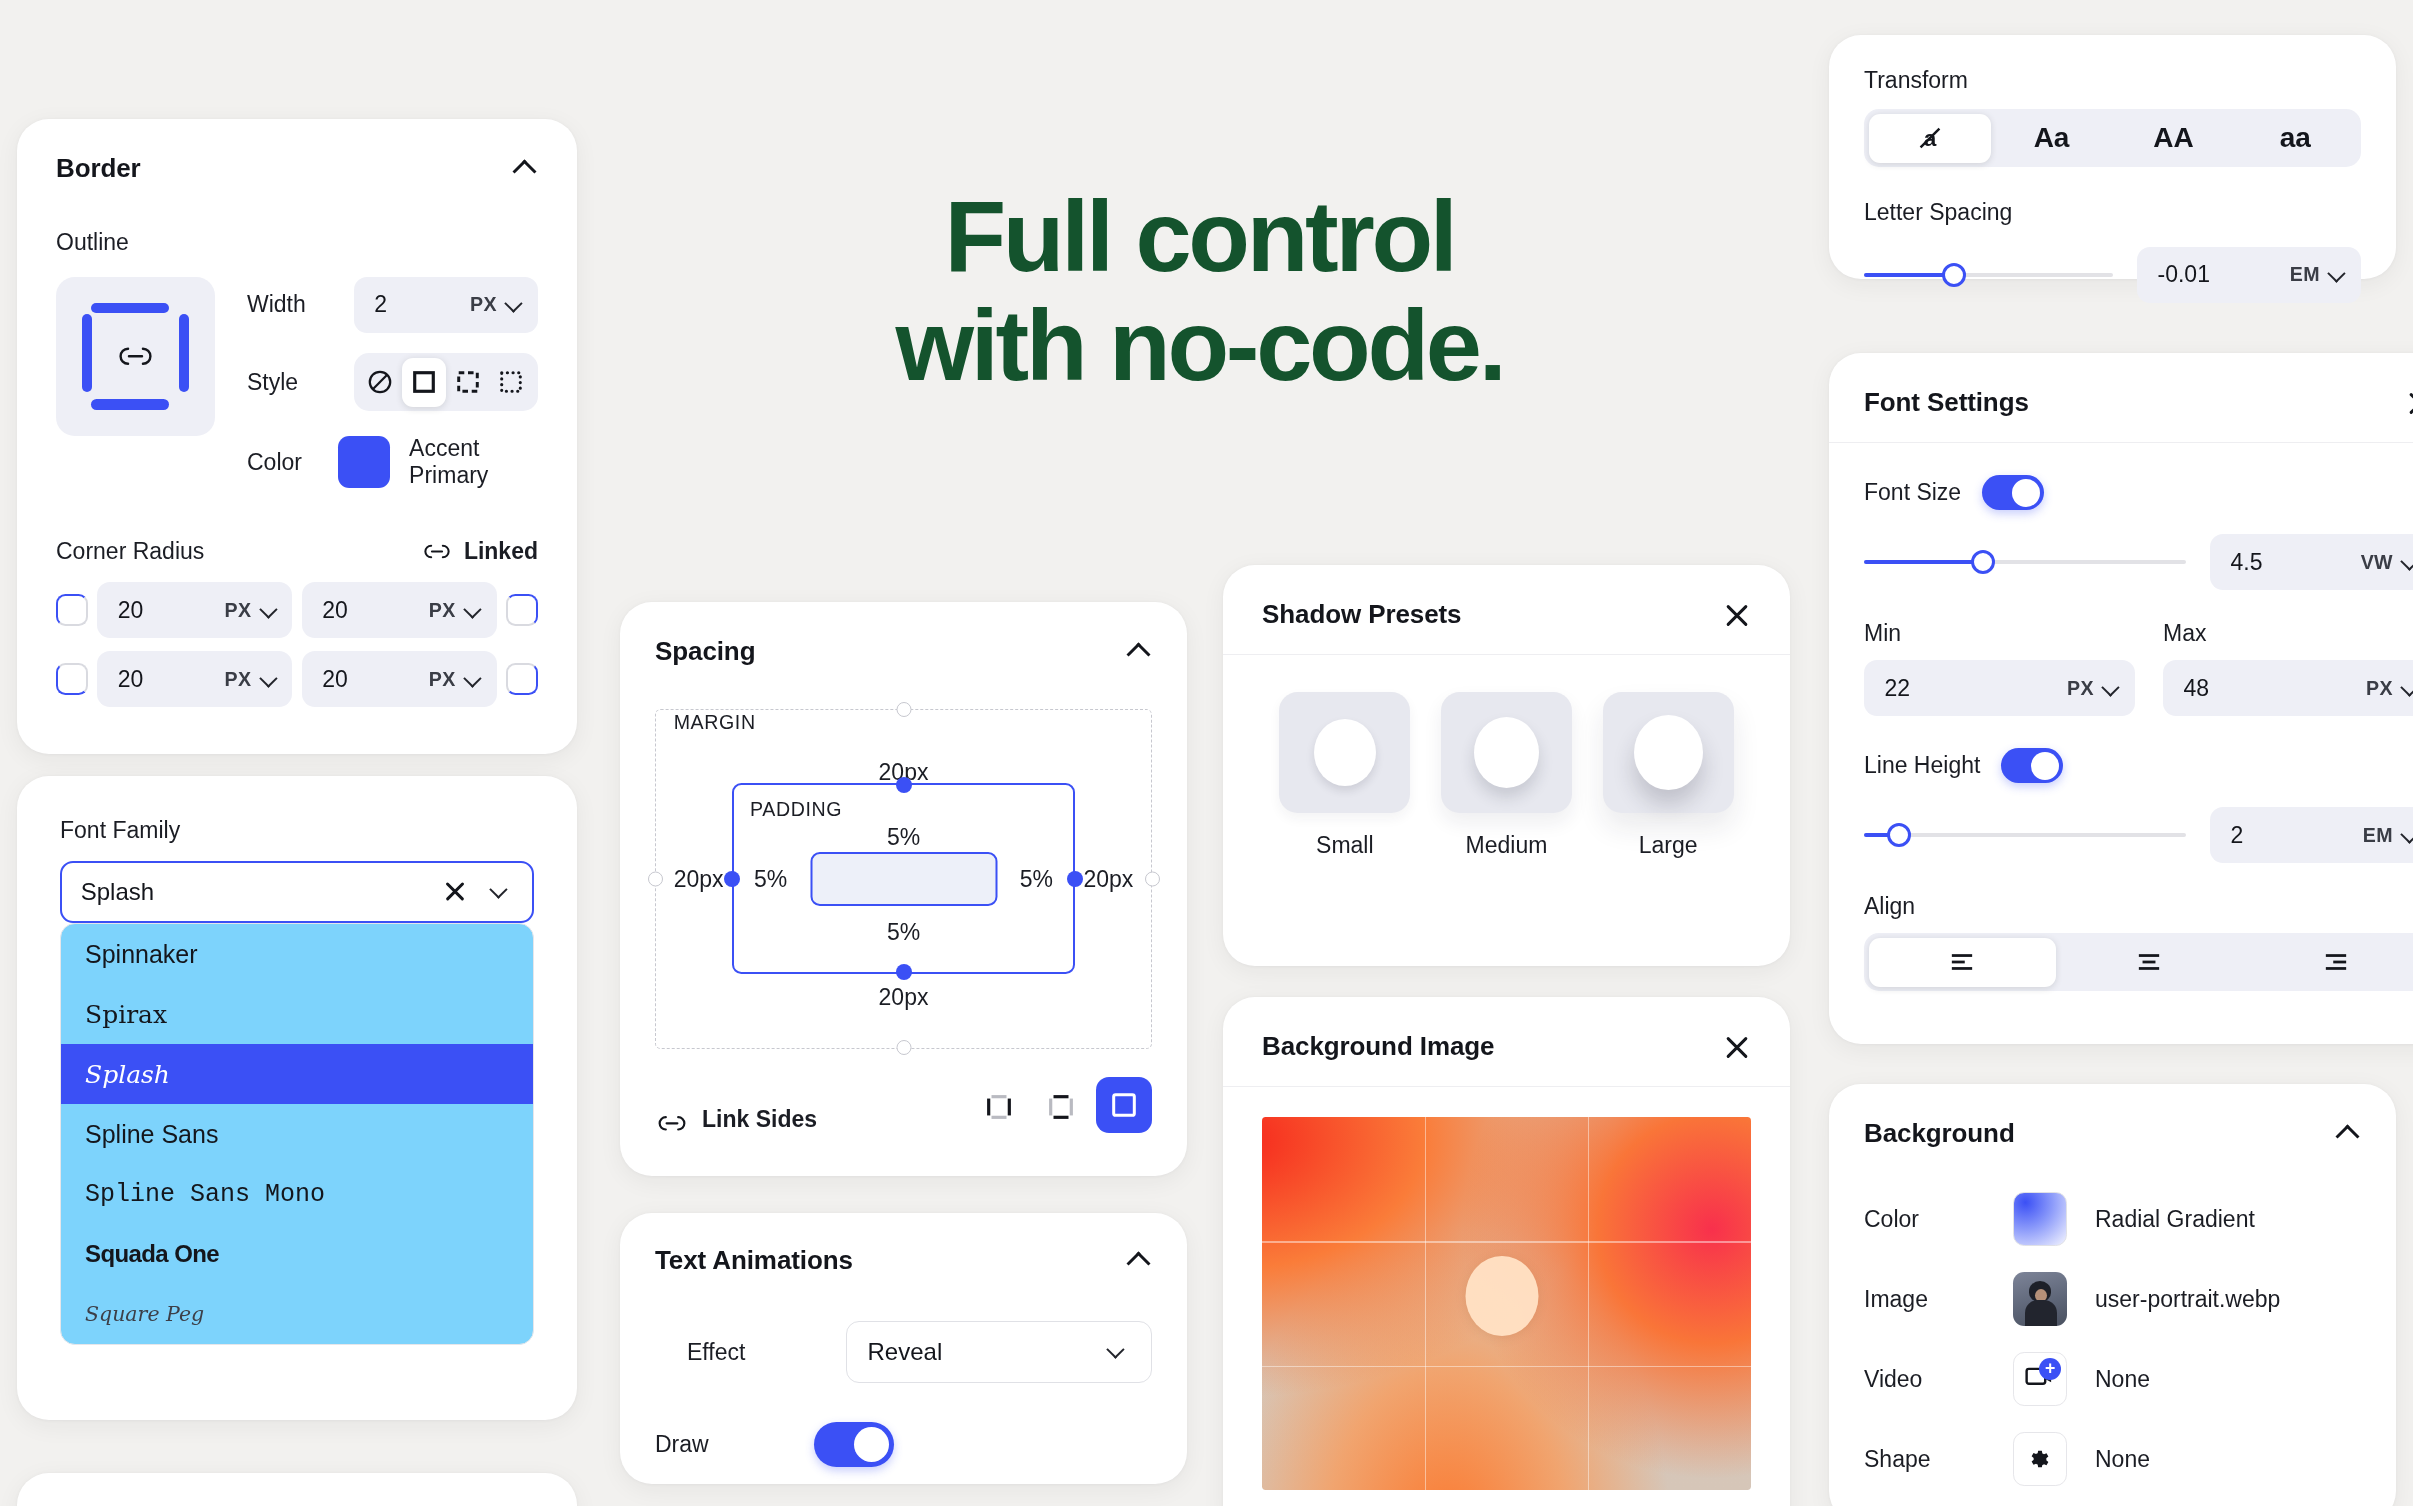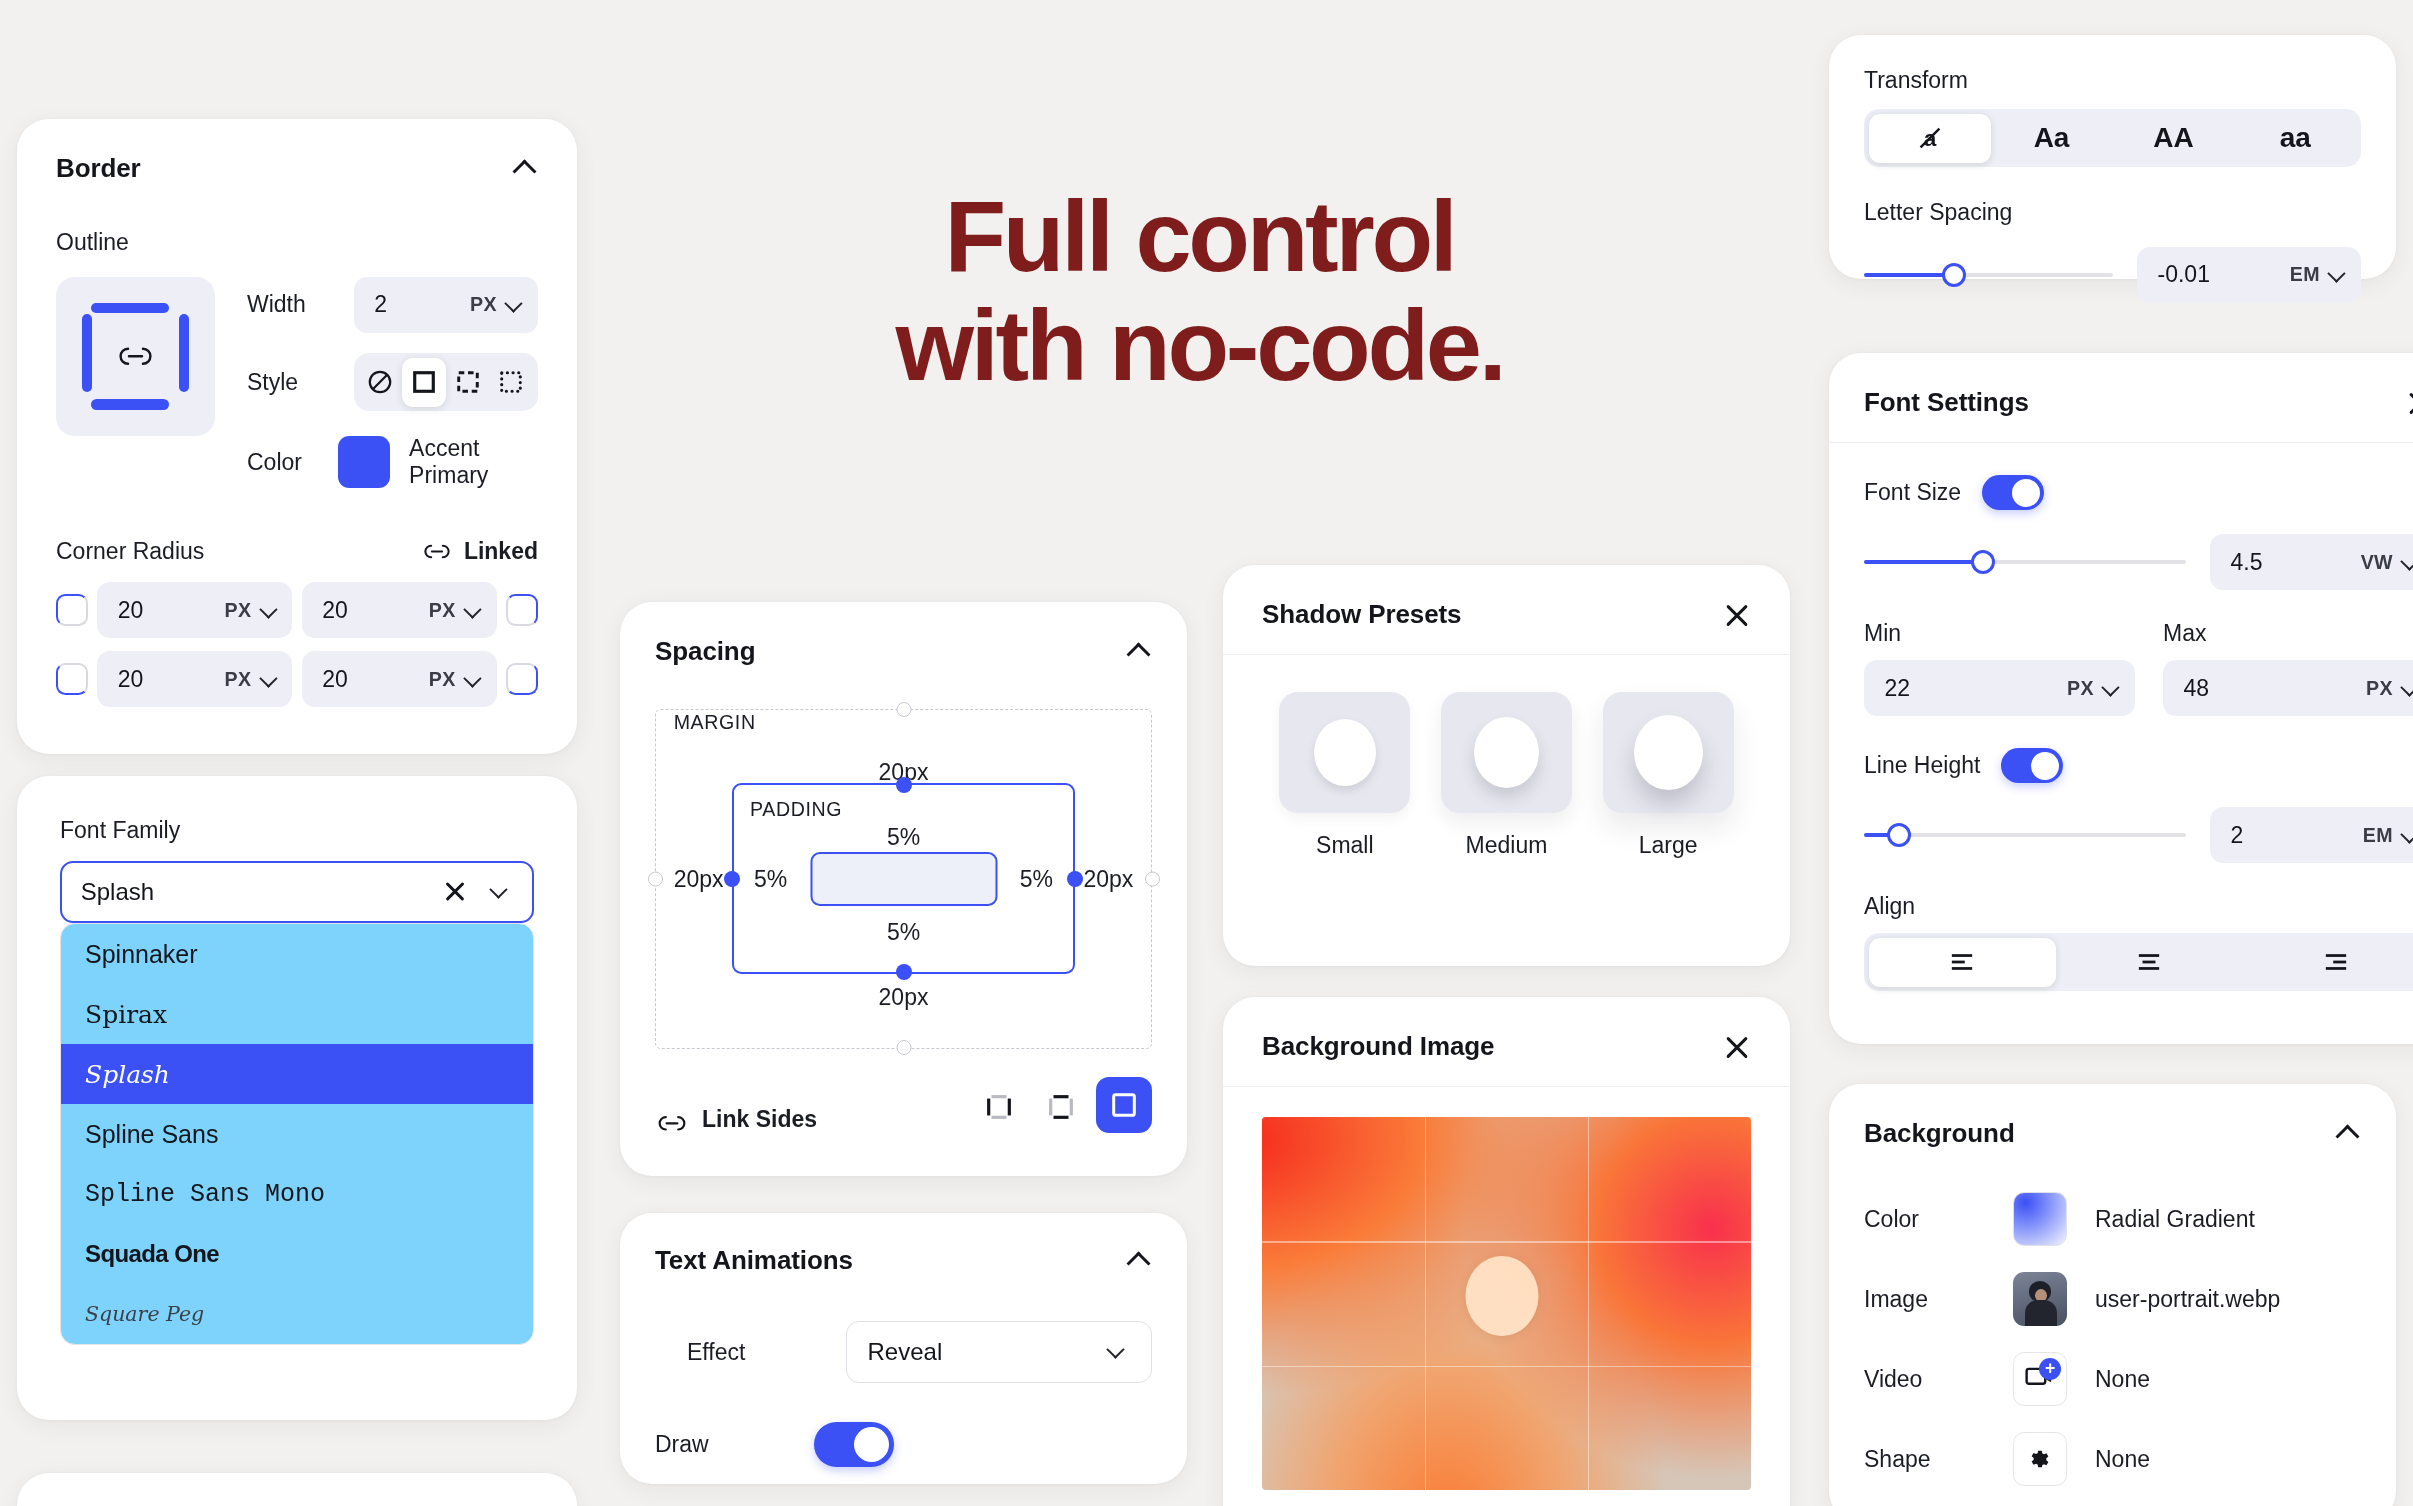--- a/index.html
+++ b/index.html
@@ -86,21 +86,21 @@
     background: #fff; border: 3.7px solid #3b50f5; transform: translateX(-50%);
   }
 
   
   .lbl { font-size: 23px; color: #1b1d24; }
   .lbl-sm { font-size: 21.5px; color: #1b1d24; }
 
   
   .headline {
     position: absolute; left: 672px; top: 182px; width: 1055px; text-align: center;
-    font-size: 101px; line-height: 1.08; font-weight: 700; letter-spacing: -3.3px; color: #7f1d1d;
+    font-size: 101px; line-height: 1.08; font-weight: 700; letter-spacing: -3.3px; color: #14532d;
   }
 </style>
 </head>
 <body>
 
 <div class="stage">
 
   <div class="headline">
     <div>Full control</div>
     <div>with no-code.</div>

